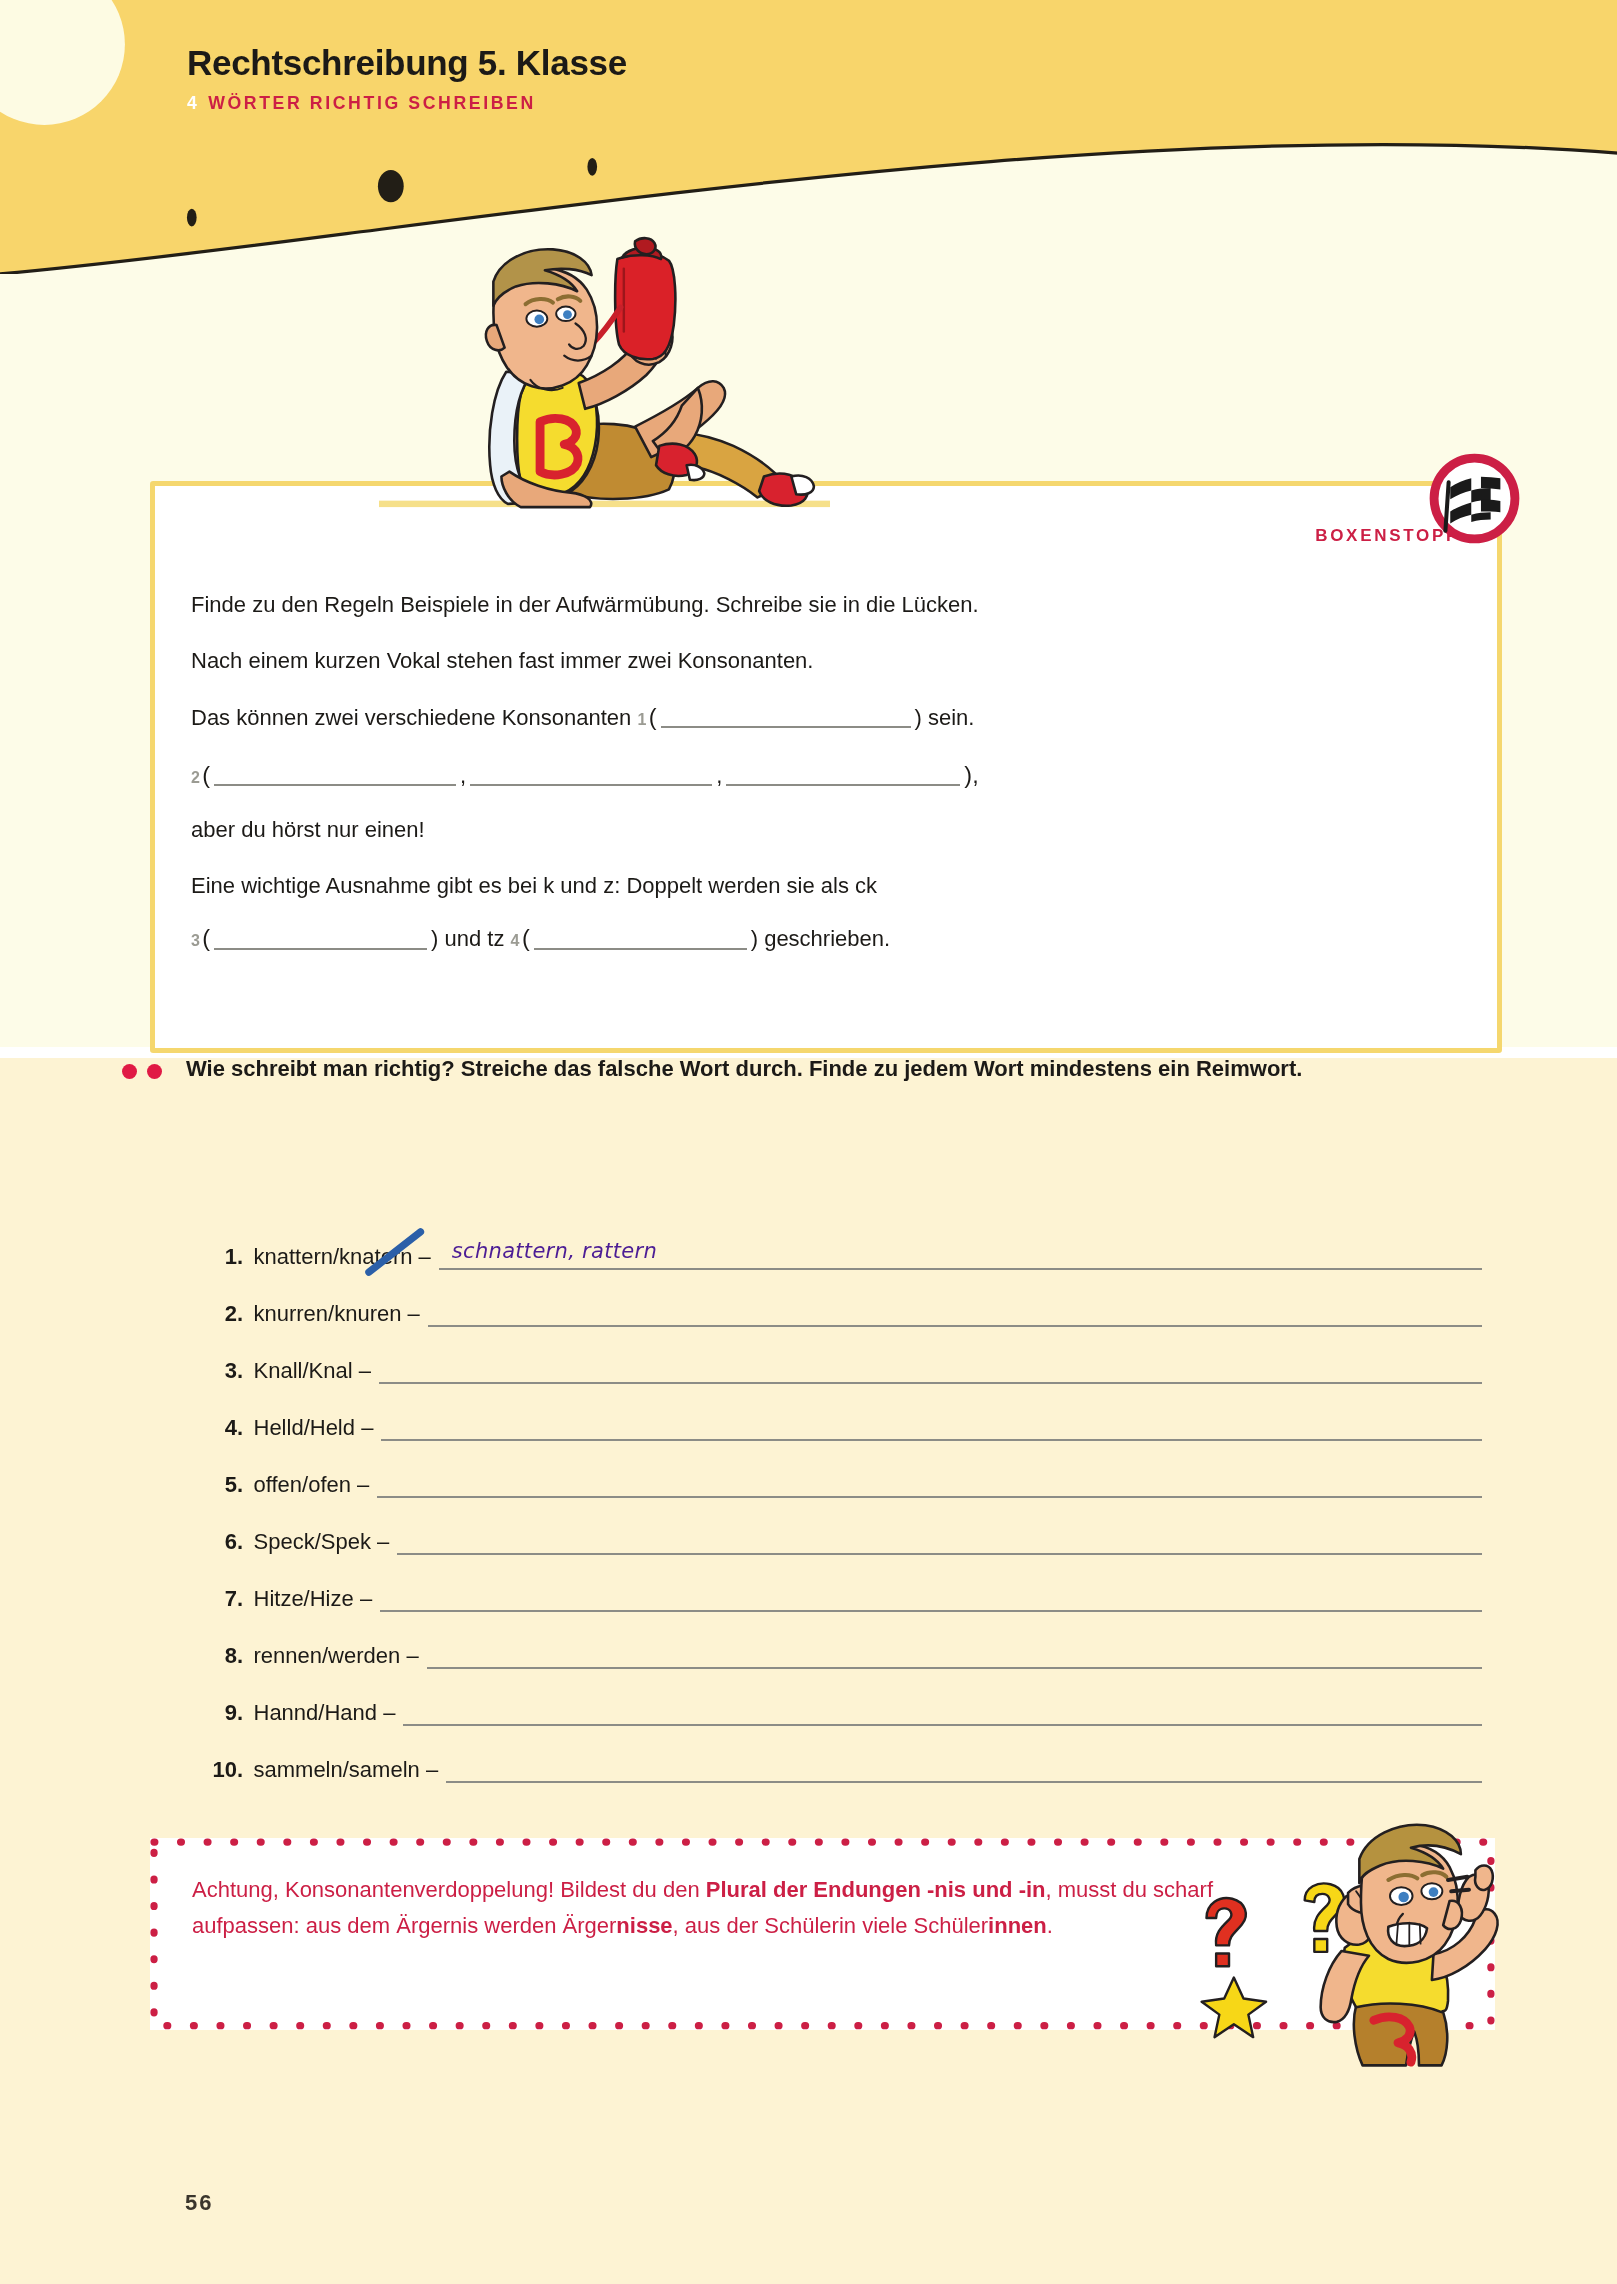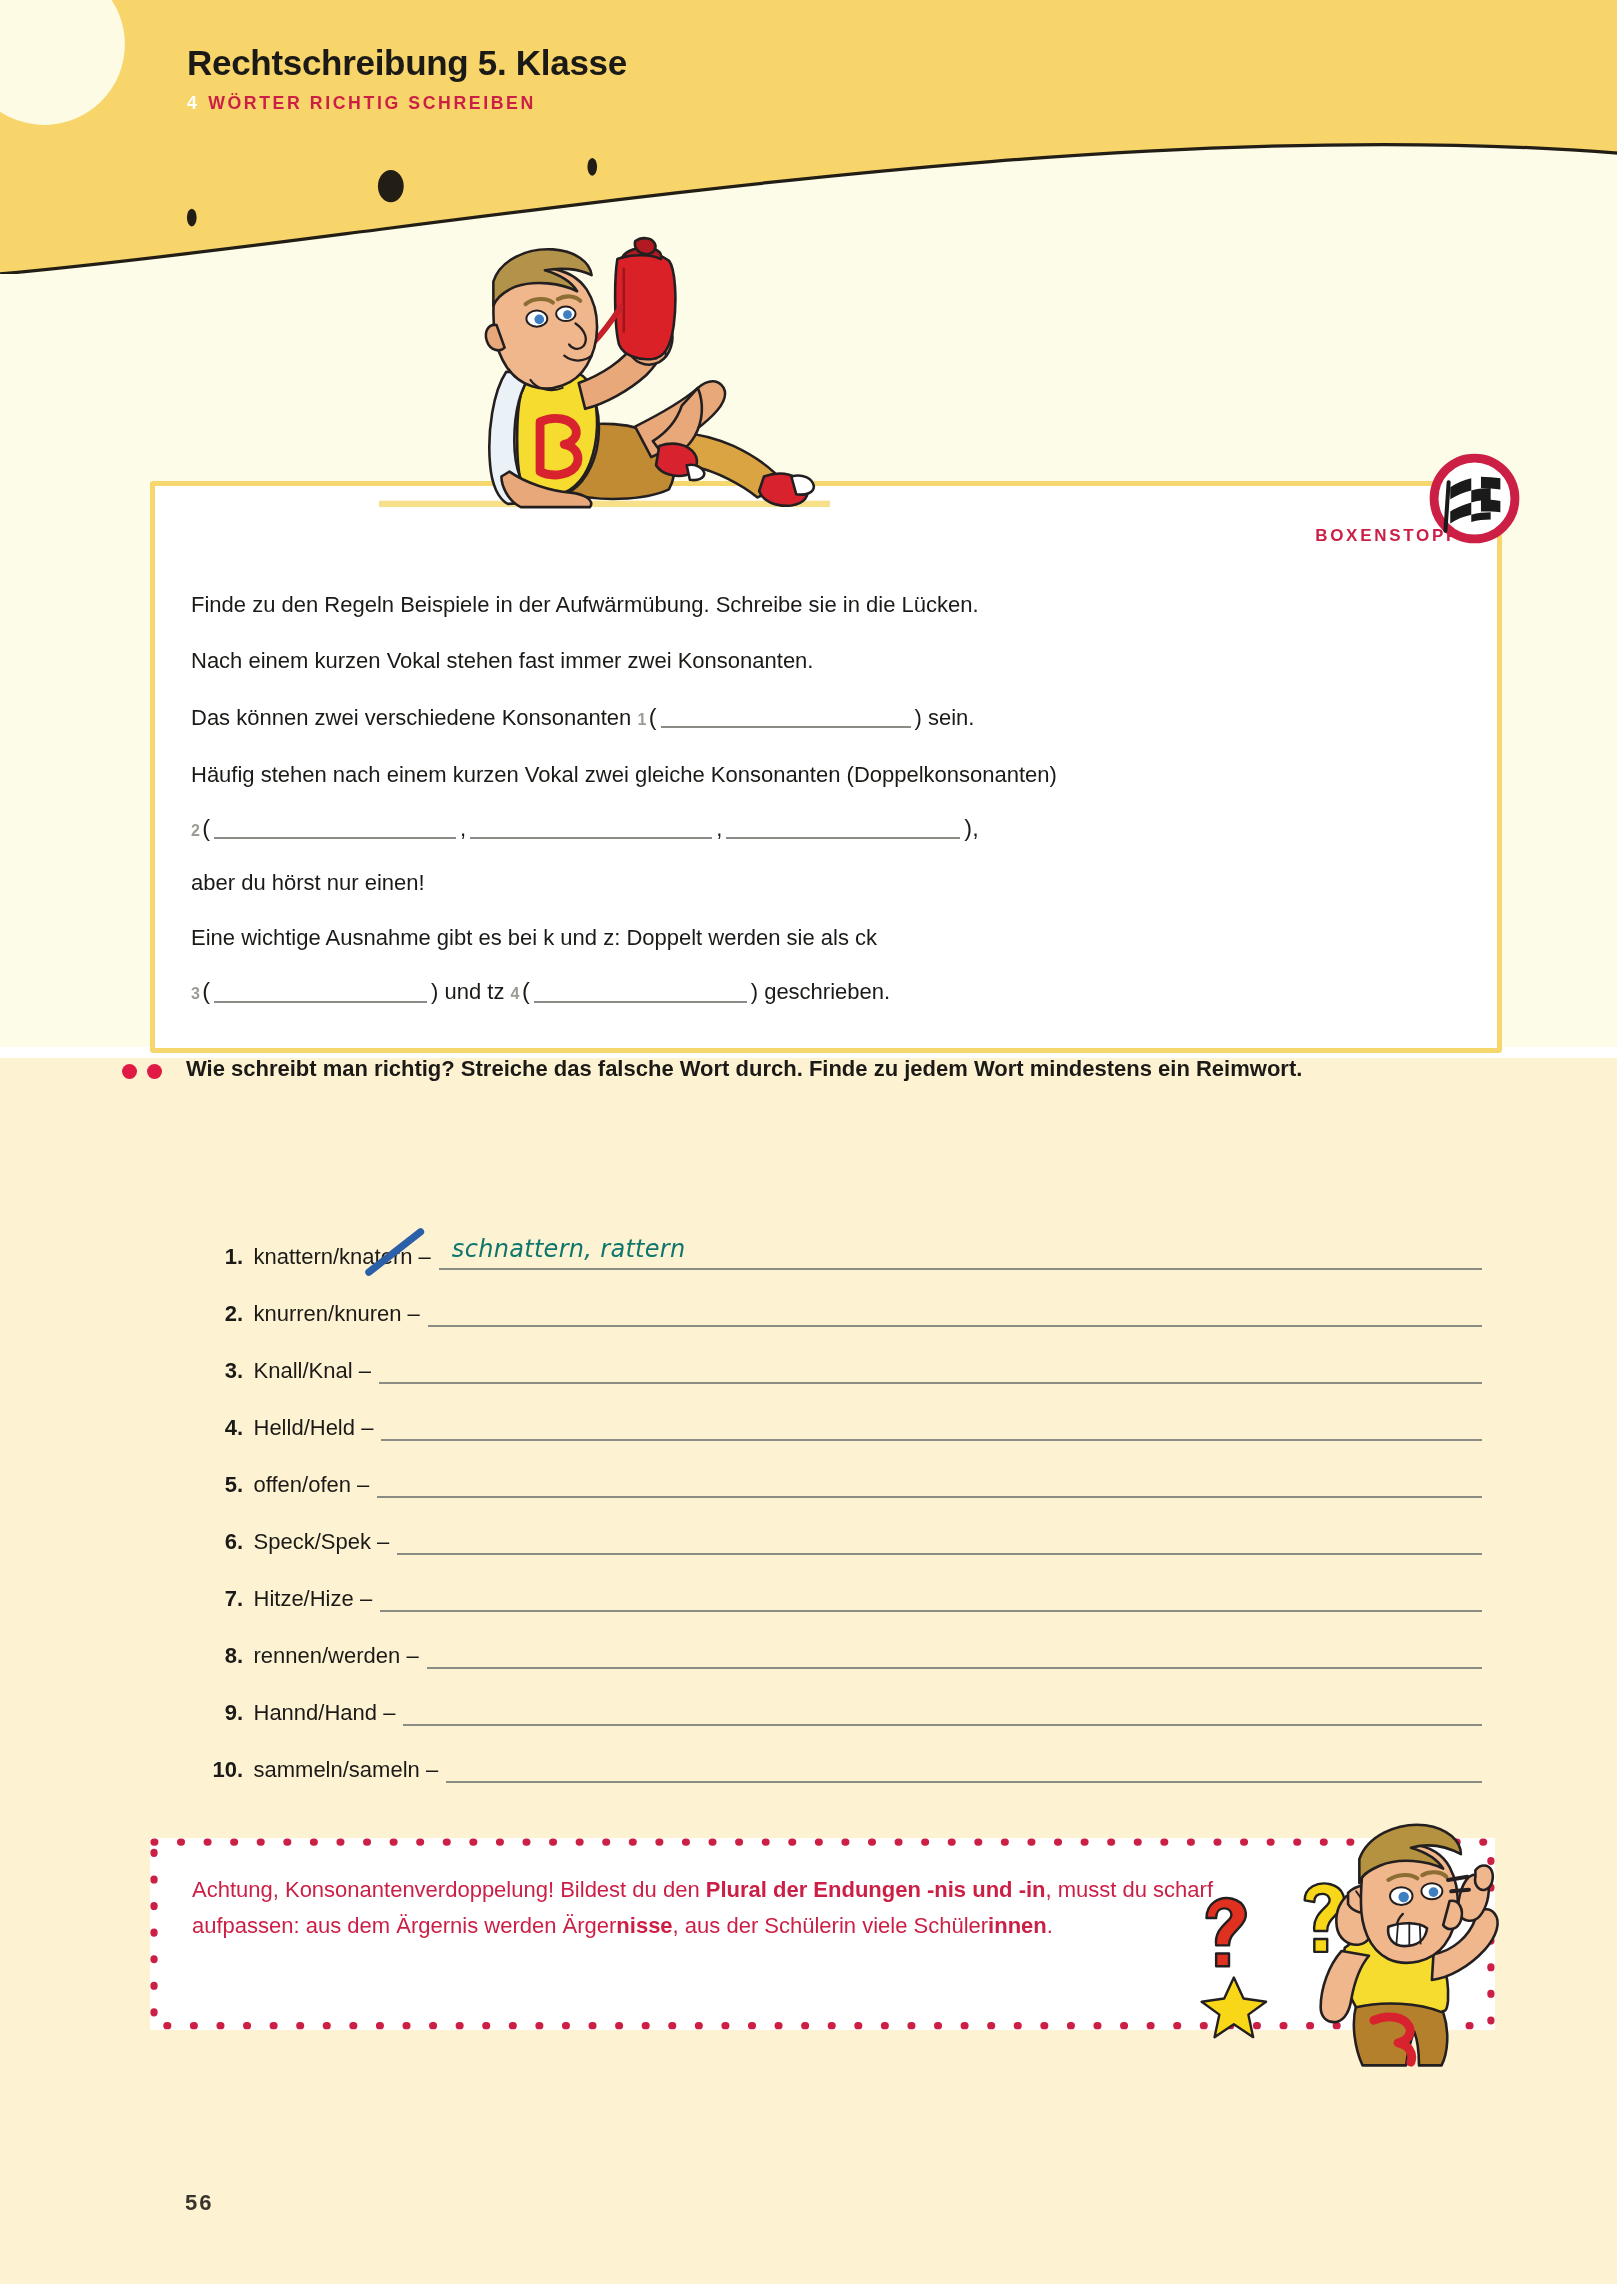--- a/index.html
+++ b/index.html
@@ -229,22 +229,22 @@
     margin-bottom: 4px;
     height: 0.8px;
     position: relative;
   }
   .hw-answer {
     position: absolute;
     left: 13px;
     bottom: 4.8px;
     font-family: "DejaVu Sans", sans-serif;
     font-style: italic;
-    font-size: 24px;
-    color: #0f766e;
+    font-size: 21px;
+    color: #4c1d95;
     white-space: nowrap;
     letter-spacing: 0.3px;
   }
   .strike-mark {
     position: absolute;
     left: 121px;
     bottom: -3.2px;
     width: 63px;
     height: 50px;
     pointer-events: none;
@@ -407,23 +407,20 @@
 
       <p>
         <span>Nach einem </span><b>kurzen Vokal</b><span> stehen fast immer </span><b>zwei Konsonanten</b><span>.</span>
       </p>
 
       <p>
         <span>Das können </span><b>zwei verschiedene Konsonanten</b>
         <span class="gap-num">1</span><span class="paren">(</span><span class="blank w1"></span><span>) sein.</span>
       </p>
 
-      <p class="tight">
-        <span>Häufig stehen nach einem kurzen Vokal </span><b>zwei gleiche Konsonanten</b><span> (Doppelkonsonanten)</span>
-      </p>
 
       <p class="tight">
         <span class="gap-num">2</span><span class="paren">(</span><span class="blank w2"></span>,<span class="blank w3"></span>,<span class="blank w4"></span><span class="paren">),</span>
       </p>
 
       <p>aber du hörst nur einen!</p>
 
       <p class="tight">
         <span>Eine wichtige Ausnahme gibt es bei </span><b>k und z</b><span>: Doppelt werden sie als </span><b>ck</b>
       </p>

